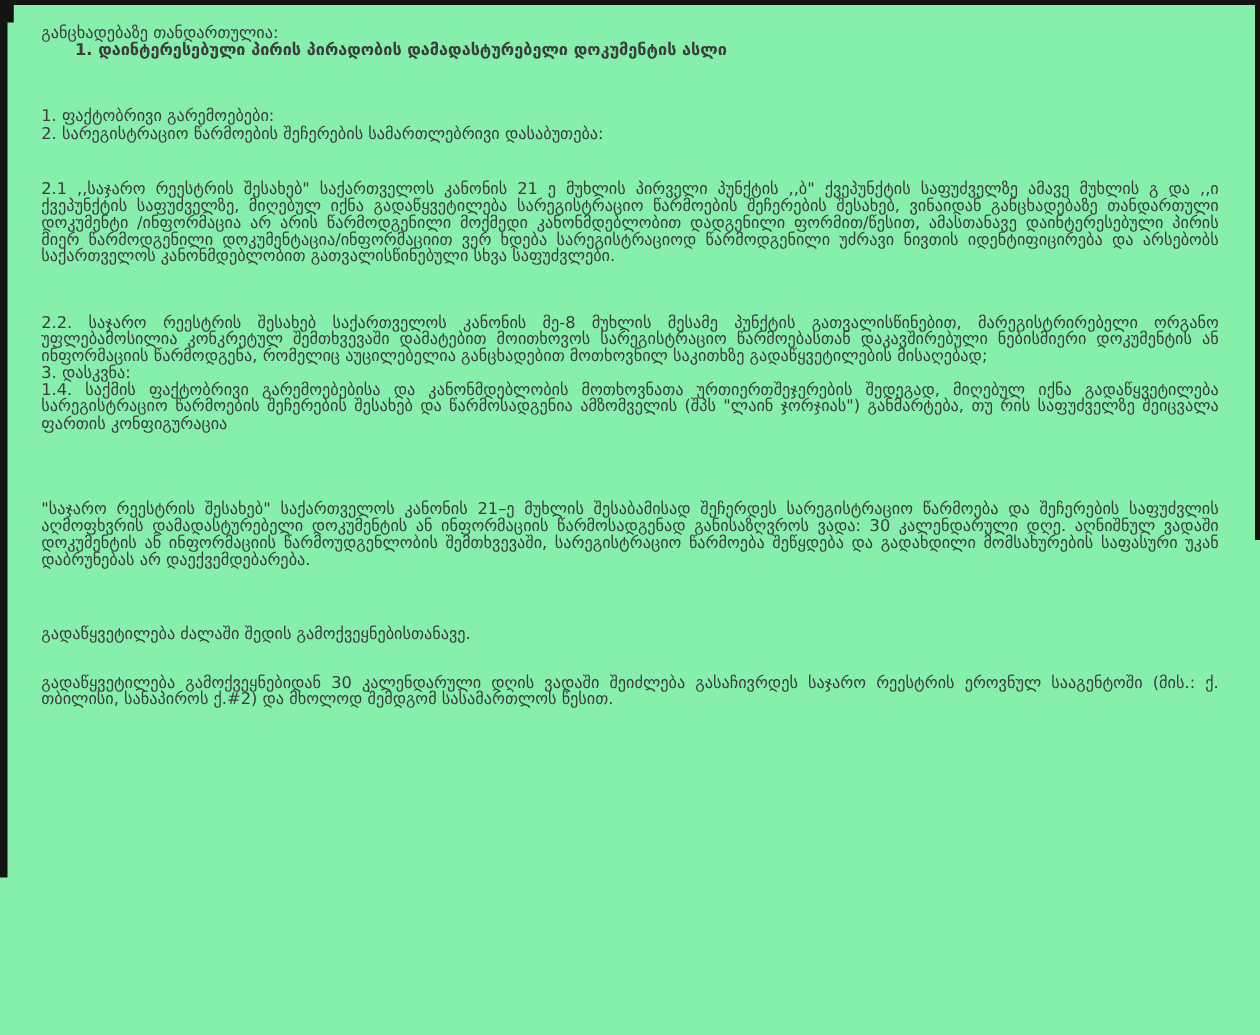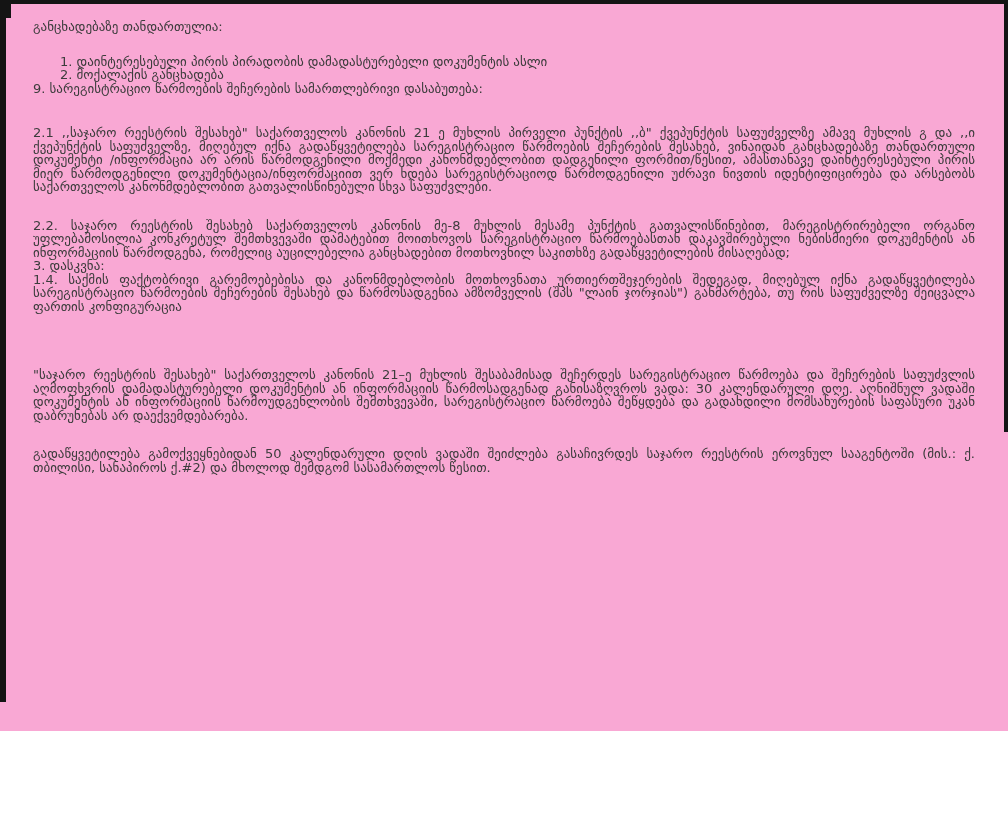--- a/index.html
+++ b/index.html
@@ -1,45 +1,45 @@
 <!DOCTYPE html>
 <html><head>
 <meta charset="utf-8">
 <style>
   html, body { margin: 0; padding: 0; background: #ffffff; }
   .page {
     position: relative;
     width: 1008px;
-    height: 731px;
-    background: #f9a8d4;
+    height: 828px;
+    background: #86efac;
     overflow: hidden;
     font-family: "DejaVu Sans", sans-serif;
     color: #3c3c3c;
   }
   
   .edge-top    { position: absolute; top: 0; left: 0; width: 1008px; height: 4px;  background: #141414; }
   .edge-left   { position: absolute; top: 0; left: 0; width: 6px;   height: 702px; background: #141414; }
   .edge-right  { position: absolute; top: 0; right: 0; width: 4px;  height: 432px; background: #141414; }
   .corner-blob { position: absolute; top: 0; left: 0; width: 11px;  height: 18px;  background: #141414; }
 
   .content {
     position: absolute;
     left: 33px;
     top: 20px;
     width: 942px;
     font-size: 13px;
     line-height: 13.5px;
   }
   .para { text-align: justify; }
   .line { text-align: left; }
-  .attachments { margin-top: 21px; margin-left: 27px; }
+  .attachments { margin-left: 27px; font-weight: bold; }
   .attachment-item { text-align: left; }
   .mt-facts   { margin-top: 40px; }
   .mt-c21     { margin-top: 31px; }
-  .mt-c22     { margin-top: 25px; }
+  .mt-c22     { margin-top: 39px; }
   .mt-concl   { }
   .mt-susp    { margin-top: 55px; }
   .mt-eff     { margin-top: 46px; }
   .mt-appeal  { margin-top: 25px; }
 </style>
 </head>
 <body>
 
 <div class="page">
 
@@ -50,34 +50,32 @@
 
   <div class="content">
 
     <div class="line">განცხადებაზე თანდართულია:</div>
 
     <div class="attachments">
       <div class="attachment-item">
         <span>1.</span>
         <span>დაინტერესებული პირის პირადობის დამადასტურებელი დოკუმენტის ასლი</span>
       </div>
-      <div class="attachment-item">
-        <span>2.</span>
-        <span>მოქალაქის განცხადება</span>
-      </div>
     </div>
 
-    <div class="line">9. სარეგისტრაციო წარმოების შეჩერების სამართლებრივი დასაბუთება:</div>
+    <div class="line mt-facts">1. ფაქტობრივი გარემოებები:</div>
+    <div class="line">2. სარეგისტრაციო წარმოების შეჩერების სამართლებრივი დასაბუთება:</div>
 
     <div class="para mt-c21">2.1 ,,საჯარო რეესტრის შესახებ" საქართველოს კანონის 21 ე მუხლის პირველი პუნქტის ,,ბ" ქვეპუნქტის საფუძველზე ამავე მუხლის გ და ,,ი ქვეპუნქტის საფუძველზე, მიღებულ იქნა გადაწყვეტილება სარეგისტრაციო წარმოების შეჩერების შესახებ, ვინაიდან განცხადებაზე თანდართული დოკუმენტი /ინფორმაცია არ არის წარმოდგენილი მოქმედი კანონმდებლობით დადგენილი ფორმით/წესით, ამასთანავე დაინტერესებული პირის მიერ წარმოდგენილი დოკუმენტაცია/ინფორმაციით ვერ ხდება სარეგისტრაციოდ წარმოდგენილი უძრავი ნივთის იდენტიფიცირება და არსებობს საქართველოს კანონმდებლობით გათვალისწინებული სხვა საფუძვლები.</div>
 
     <div class="para mt-c22">2.2. საჯარო რეესტრის შესახებ საქართველოს კანონის მე-8 მუხლის მესამე პუნქტის გათვალისწინებით, მარეგისტრირებელი ორგანო უფლებამოსილია კონკრეტულ შემთხვევაში დამატებით მოითხოვოს სარეგისტრაციო წარმოებასთან დაკავშირებული ნებისმიერი დოკუმენტის ან ინფორმაციის წარმოდგენა, რომელიც აუცილებელია განცხადებით მოთხოვნილ საკითხზე გადაწყვეტილების მისაღებად;</div>
 
     <div class="line mt-concl">3. დასკვნა:</div>
     <div class="para">1.4. საქმის ფაქტობრივი გარემოებებისა და კანონმდებლობის მოთხოვნათა ურთიერთშეჯერების შედეგად, მიღებულ იქნა გადაწყვეტილება სარეგისტრაციო წარმოების შეჩერების შესახებ და წარმოსადგენია ამზომველის (შპს "ლაინ ჯორჯიას") განმარტება, თუ რის საფუძველზე შეიცვალა ფართის კონფიგურაცია</div>
 
     <div class="para mt-susp">"საჯარო რეესტრის შესახებ" საქართველოს კანონის 21–ე მუხლის შესაბამისად შეჩერდეს სარეგისტრაციო წარმოება და შეჩერების საფუძვლის აღმოფხვრის დამადასტურებელი დოკუმენტის ან ინფორმაციის წარმოსადგენად განისაზღვროს ვადა: 30 კალენდარული დღე. აღნიშნულ ვადაში დოკუმენტის ან ინფორმაციის წარმოუდგენლობის შემთხვევაში, სარეგისტრაციო წარმოება შეწყდება და გადახდილი მომსახურების საფასური უკან დაბრუნებას არ დაექვემდებარება.</div>
 
+    <div class="line mt-eff">გადაწყვეტილება ძალაში შედის გამოქვეყნებისთანავე.</div>
 
-    <div class="para mt-appeal">გადაწყვეტილება გამოქვეყნებიდან 50 კალენდარული დღის ვადაში შეიძლება გასაჩივრდეს საჯარო რეესტრის ეროვნულ სააგენტოში (მის.: ქ. თბილისი, სანაპიროს ქ.#2) და მხოლოდ შემდგომ სასამართლოს წესით.</div>
+    <div class="para mt-appeal">გადაწყვეტილება გამოქვეყნებიდან 30 კალენდარული დღის ვადაში შეიძლება გასაჩივრდეს საჯარო რეესტრის ეროვნულ სააგენტოში (მის.: ქ. თბილისი, სანაპიროს ქ.#2) და მხოლოდ შემდგომ სასამართლოს წესით.</div>
 
   </div>
 </div>
 
 </body></html>

